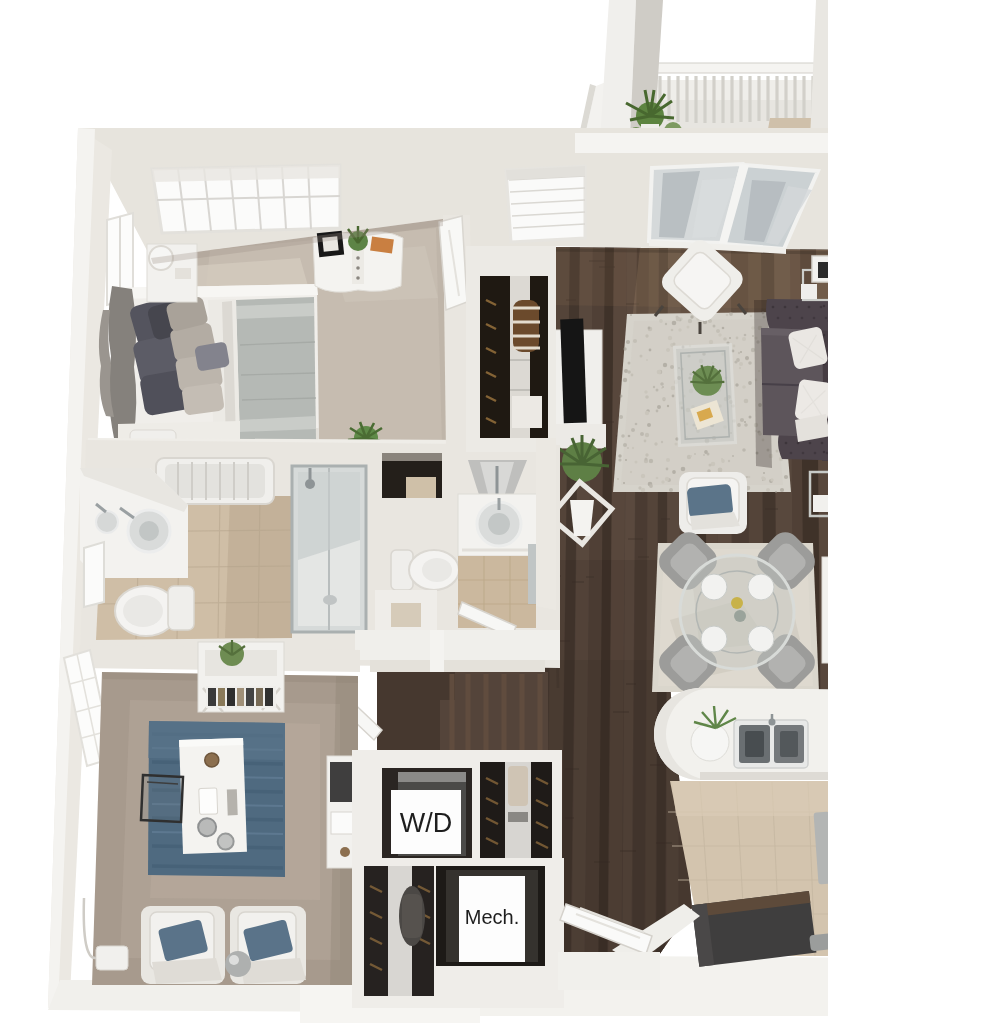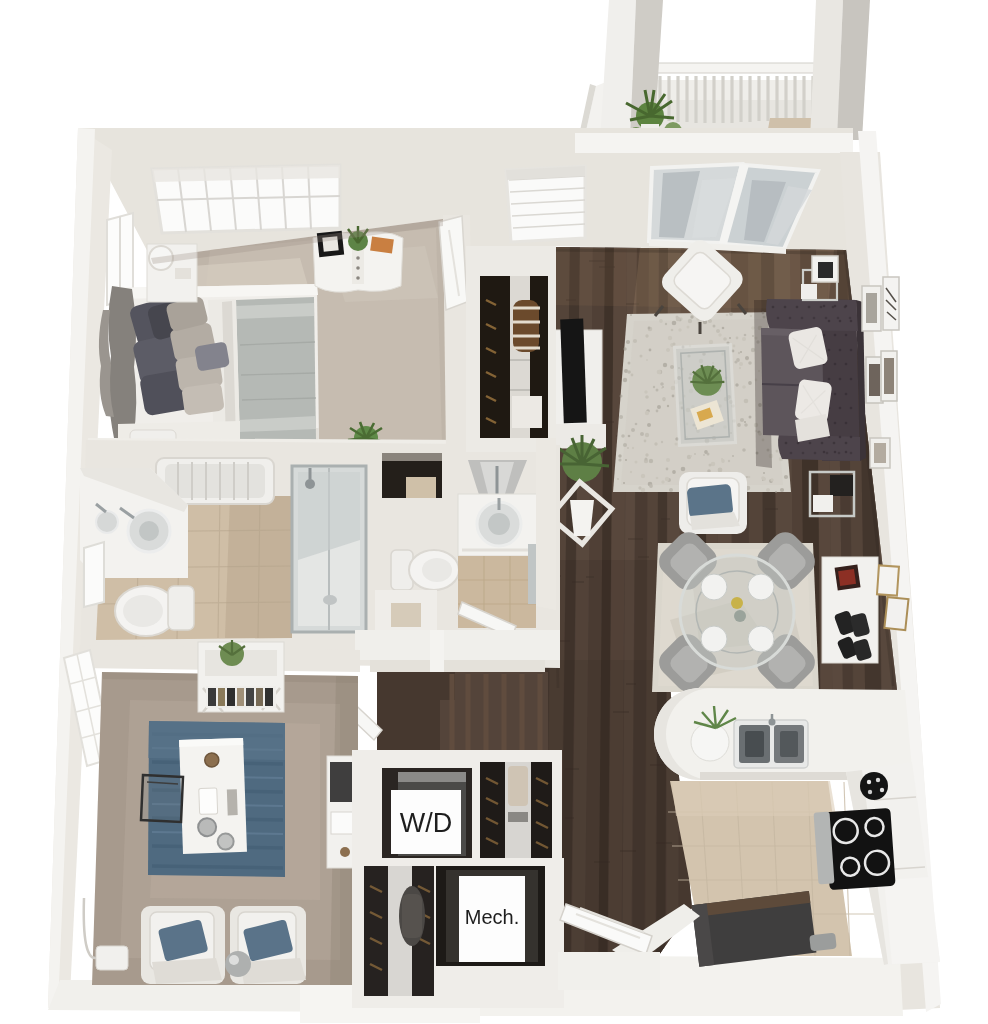--- a/index.html
+++ b/index.html
@@ -1,16 +1,16 @@
 <!DOCTYPE html>
 <html><head>
 <meta charset="utf-8">
 <style>
   html,body{margin:0;padding:0;background:#ffffff;}
-  #stage{position:relative;width:988px;height:1024px;background:#ffffff;overflow:hidden;
+  #stage{position:relative;width:828px;height:1024px;background:#ffffff;overflow:hidden;
          font-family:"Liberation Sans", sans-serif;}
   svg{position:absolute;left:0;top:0;}
 </style>
 </head>
 <body>
 <div id="stage">
 <svg width="988" height="1024" viewBox="0 0 988 1024">
 
 <g>
 

